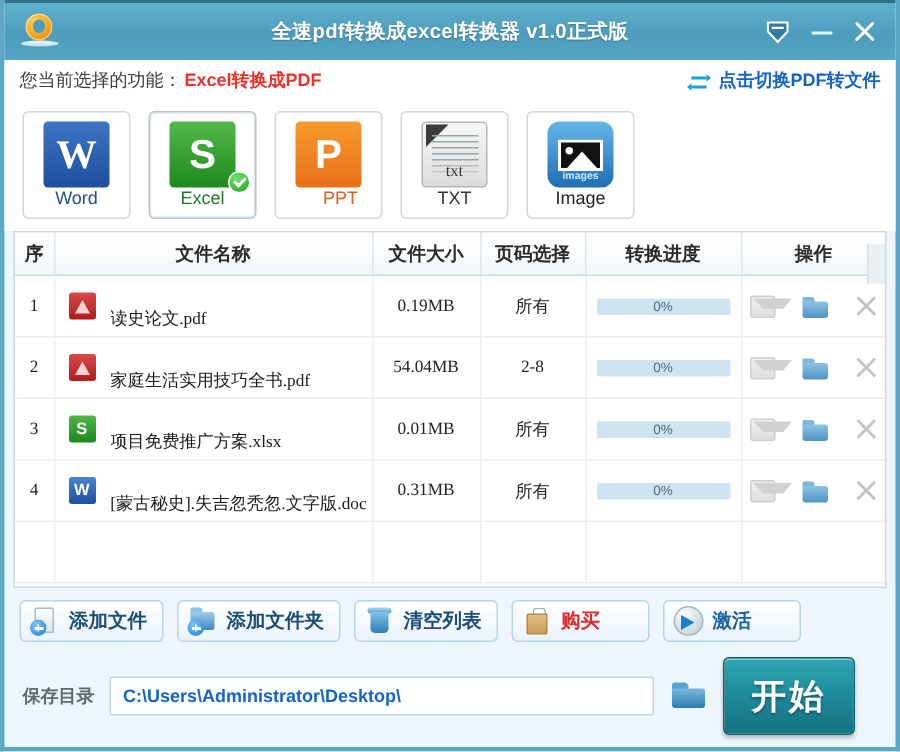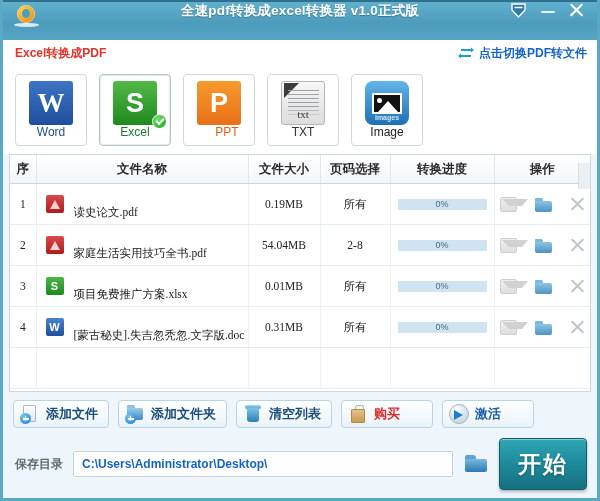--- a/index.html
+++ b/index.html
@@ -13,21 +13,21 @@
     background:#eef6fb;
     border:3px solid #5aa7c6;
     border-top:0;
     display:flex;flex-direction:column;
   }
   
   .titlebar{
     height:38px;flex:0 0 38px;position:relative;
     background:linear-gradient(180deg,#5fb0cd 0%,#4e9cbc 55%,#55a4c3 100%);
     border-top:2px solid #2f6f8c;
-    display:flex;align-items:flex-start;
+    display:flex;align-items:center;
   }
   .logo{
     width:30px;height:30px;margin-left:9px;position:relative;flex:0 0 30px;
   }
   .logo .ring{
     position:absolute;left:5px;top:3px;width:18px;height:18px;border-radius:50%;
     background:radial-gradient(circle at 35% 30%,#ffd24a,#f0971a 70%,#d97c05);
     box-shadow:0 0 0 1px rgba(255,255,255,.45) inset;
   }
   .logo .ring:after{
@@ -61,21 +61,21 @@
 
   
   .funcline{
     height:26px;flex:0 0 26px;background:#ffffff;
     display:flex;align-items:center;padding:0 10px 0 10px;box-sizing:border-box;
     font-size:12px;
   }
   .func-label{color:#3d3d3d;}
   .func-value{color:#e8322a;font-weight:bold;margin-left:2px;}
   .switch-link{
-    margin-left:auto;display:flex;align-items:center;gap:5px;cursor:pointer;
+    margin-left:auto;display:flex;align-items:flex-end;gap:5px;cursor:pointer;
     color:#1464c8;font-size:12px;font-weight:bold;
   }
   .swap-ico{width:16px;height:13px;position:relative;flex:0 0 16px;}
   .swap-ico svg{display:block;}
 
   
   .formats{
     flex:0 0 88px;background:#ffffff;display:flex;align-items:center;
     padding-left:12px;gap:12px;box-sizing:border-box;
   }
@@ -211,21 +211,21 @@
      background:linear-gradient(180deg,#a8d8f2,#4f9bcf);}
   .ti-bag .bg{position:absolute;left:3px;top:5px;width:14px;height:14px;border-radius:1px;
      background:linear-gradient(180deg,#e3c08a,#c99b57);border:1px solid #b38844;box-sizing:border-box;}
   .ti-bag .hd{position:absolute;left:7px;top:1px;width:7px;height:6px;border:1.6px solid #9fb6c4;border-bottom:0;border-radius:3px 3px 0 0;}
   .ti-arr{border-radius:50%;background:radial-gradient(circle at 35% 25%,#fbfdff,#b9ccd8);border:1px solid #9fb5c4;box-sizing:border-box;}
   .ti-arr:after{content:"";position:absolute;left:4px;top:5px;width:0;height:0;
      border-top:5px solid transparent;border-bottom:5px solid transparent;border-left:9px solid #1a7fd0;}
 
   
   .saverow{
-    flex:0 0 62px;display:flex;align-items:center;padding:0 10px 6px 12px;box-sizing:border-box;gap:10px;
+    flex:0 0 62px;display:flex;align-items:center;padding:0 27px 6px 12px;box-sizing:border-box;gap:10px;
   }
   .save-label{font-size:12px;color:#5c6b72;font-family:"Liberation Serif",serif;font-weight:bold;flex:0 0 auto;}
   .path-input{
     flex:1 1 auto;height:26px;box-sizing:border-box;background:#ffffff;border:1px solid #c3d3dc;
     display:flex;align-items:center;padding:0 8px;border-radius:2px;
     font-size:12px;color:#1464c8;font-weight:bold;
   }
   .browse{width:26px;height:22px;position:relative;flex:0 0 26px;cursor:pointer;}
   .browse .b1{position:absolute;left:2px;top:6px;width:22px;height:13px;border-radius:2px;
      background:linear-gradient(180deg,#79b8de,#2b7ab2);}
@@ -257,20 +257,21 @@
             <path d="M2 2 H15 V8 L8.5 15 L2 8 Z" fill="#2f7ba6" stroke="#ffffff" stroke-width="1.4"></path>
             <path d="M4.5 5.5 H12.5" stroke="#ffffff" stroke-width="1.5"></path>
           </svg>
       </div>
       <div class="wb minb"></div>
       <div class="wb closb"></div>
     </div>
   </div>
 
   <div class="funcline">
+    <span class="func-label">您当前选择的功能：</span>
     <span class="func-value">Excel转换成PDF</span>
     <div class="switch-link">
       <span class="swap-ico">
         <svg width="16" height="13" viewBox="0 0 16 13">
           <path d="M3 3 H13" stroke="#19a0d8" stroke-width="2" fill="none"></path>
           <path d="M13 0.5 L16 3 L13 5.5 Z" fill="#19a0d8"></path>
           <path d="M13 9 H3" stroke="#19a0d8" stroke-width="2" fill="none"></path>
           <path d="M3 6.5 L0 9 L3 11.5 Z" fill="#19a0d8"></path>
         </svg>
       </span>

